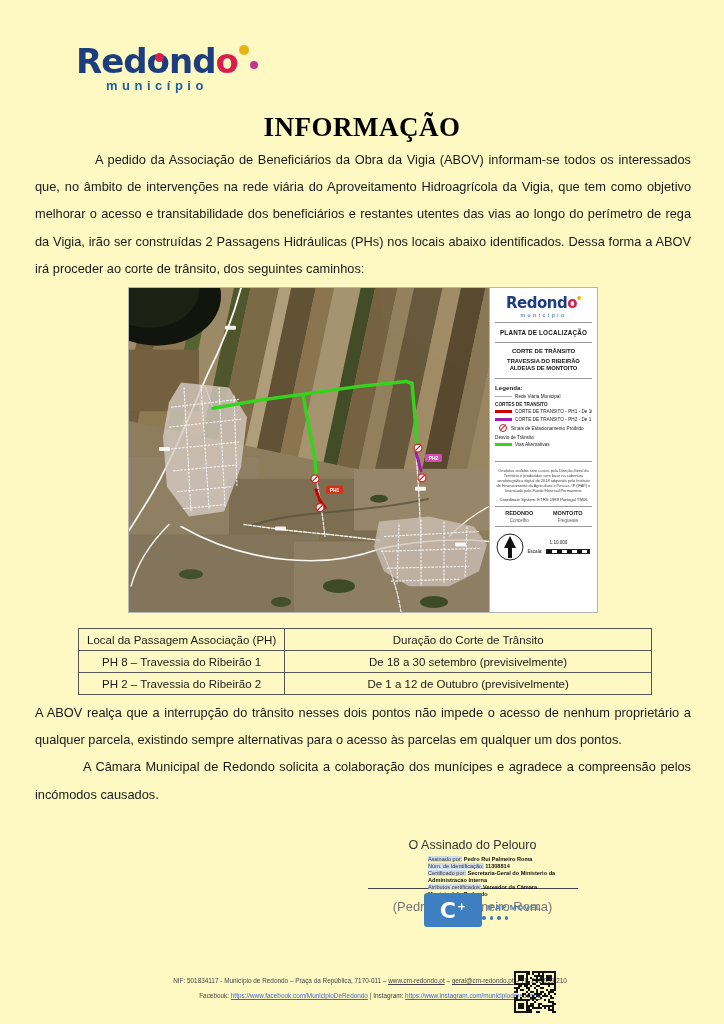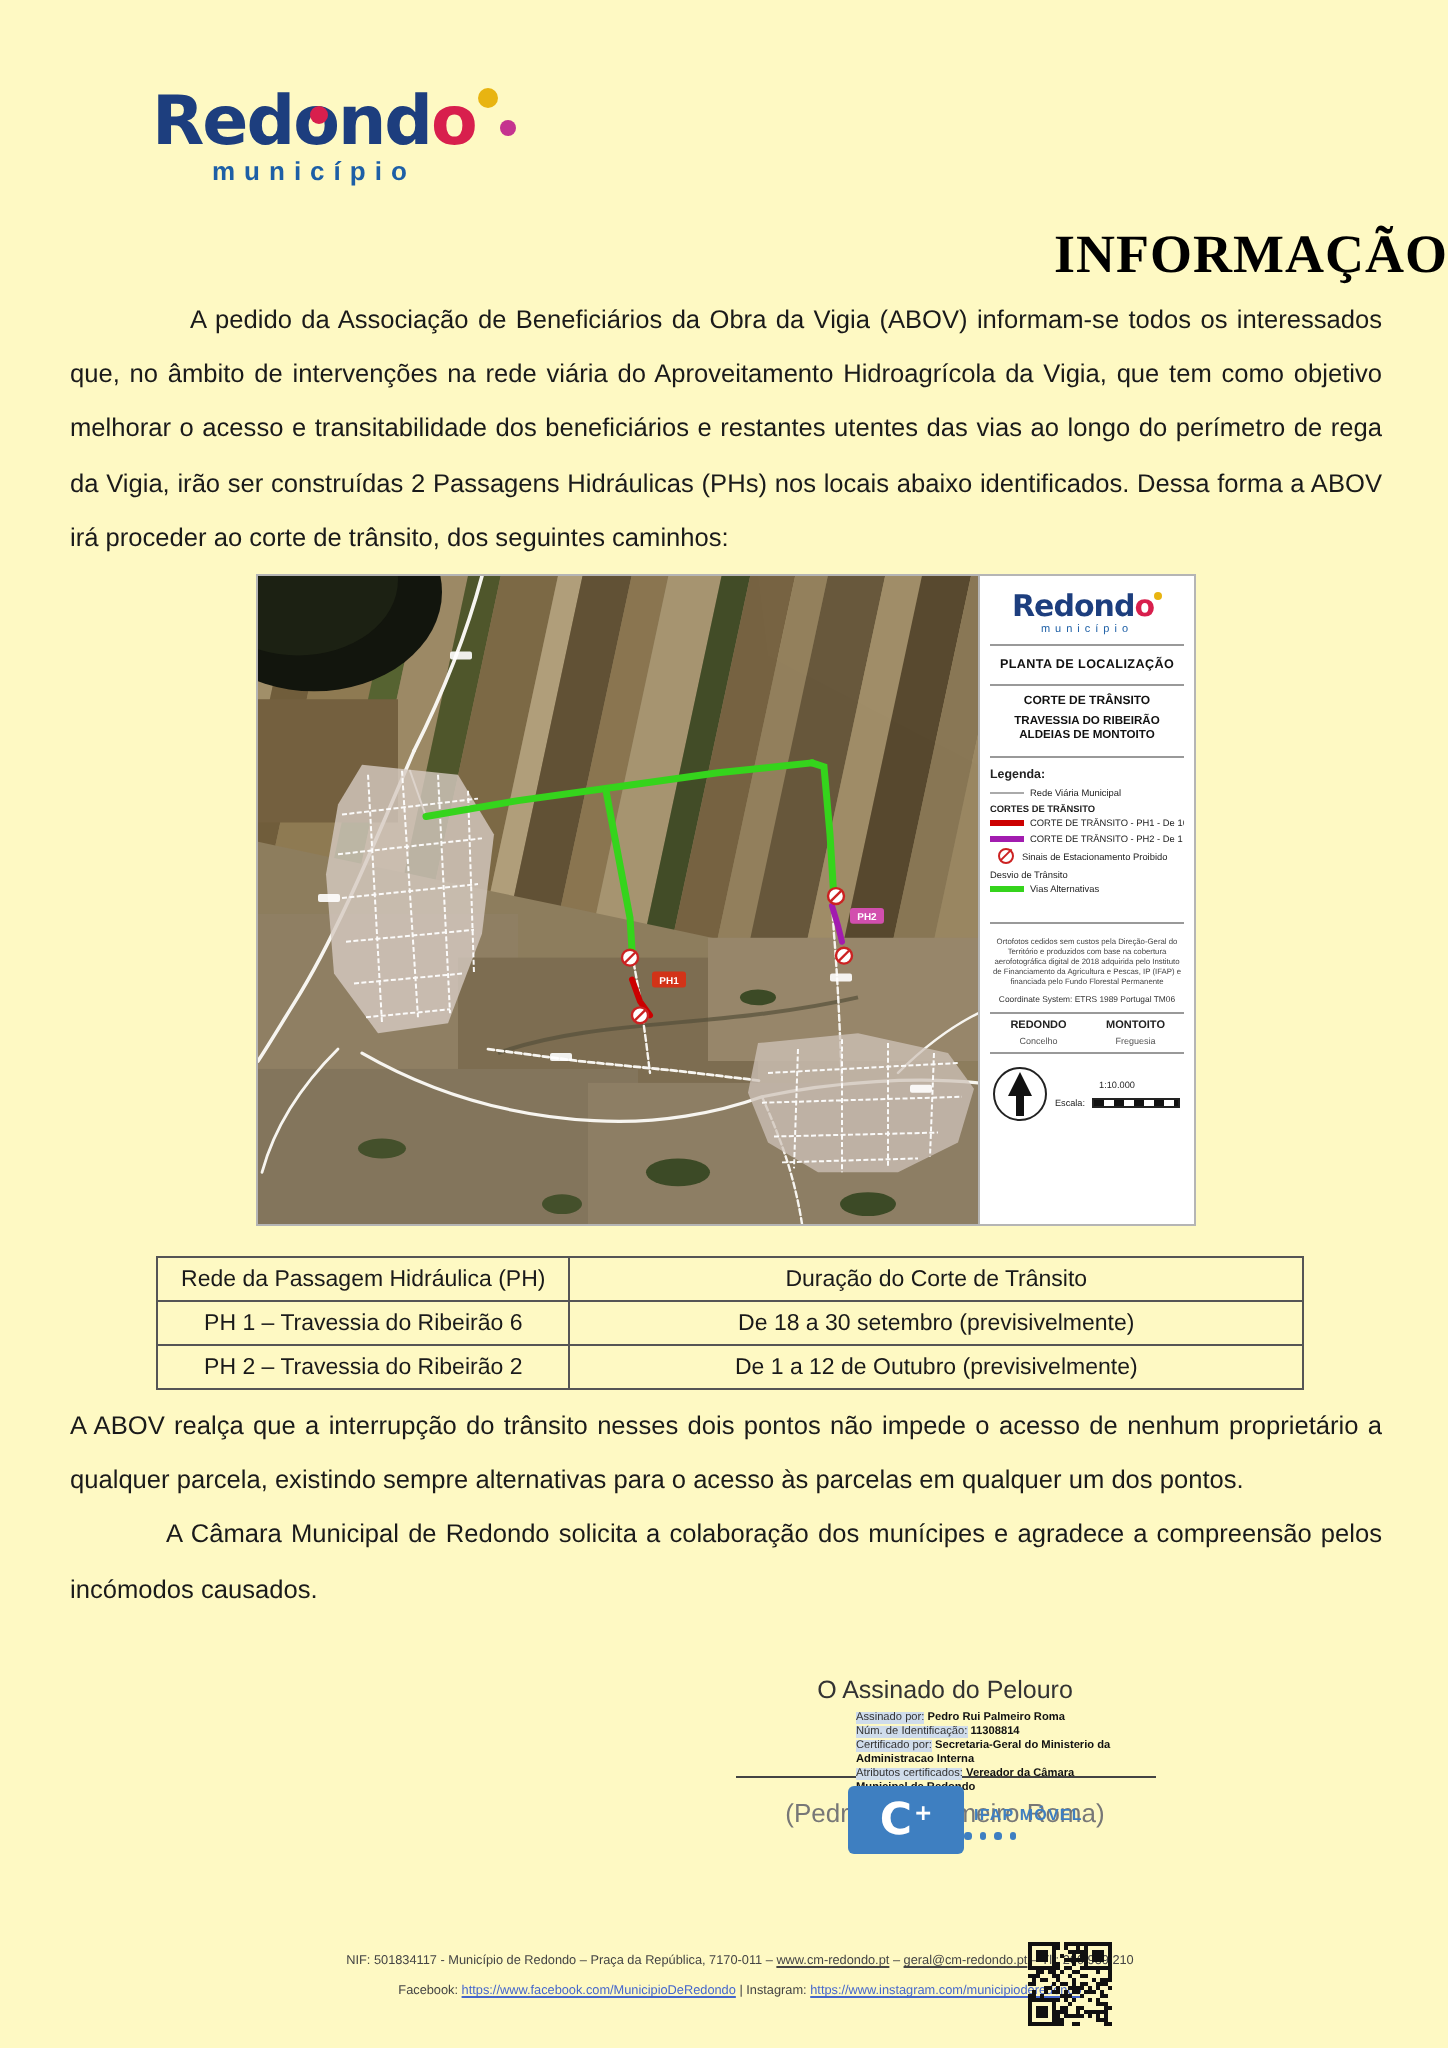--- a/index.html
+++ b/index.html
@@ -10,21 +10,21 @@
   .logo{position:absolute;left:76px;top:44px;line-height:1;}
   .logo .word{font-weight:800;font-size:34px;color:#1d3e7e;letter-spacing:-1px;font-family:"DejaVu Sans",sans-serif;}
   .logo .word .o-mid{position:relative;color:#1d3e7e;}
   .logo .word .o-mid::after{content:"";position:absolute;left:8px;top:12px;width:9px;height:9px;border-radius:50%;background:#d81f4d;}
   .logo .word .o-end{color:#d81f4d;}
   .logo .flower1{display:inline-block;width:10px;height:10px;border-radius:50%;background:#e8b411;margin-left:1px;vertical-align:18px;}
   .logo .flower2{display:inline-block;width:8px;height:8px;border-radius:50%;background:#c5338f;margin-left:1px;vertical-align:4px;}
   .logo .sub{font-size:13px;color:#1d5fa6;letter-spacing:4.5px;margin:1px 0 0 30px;font-weight:600;}
 
   
-  .doc-title{position:absolute;left:0;top:112px;width:724px;text-align:right;
+  .doc-title{position:absolute;left:0;top:112px;width:724px;text-align:center;
              font-family:"Liberation Serif",serif;font-weight:bold;font-size:27px;color:#000;letter-spacing:.5px;}
 
   
   .para{position:absolute;left:35px;width:656px;font-size:12.8px;line-height:27.2px;text-align:justify;color:#1a1a1a;}
   .pb1{top:146px;}
   .pb2{top:699px;}
   .indent-lg{text-indent:60px;}
   .indent-md{text-indent:48px;}
   .para p{margin:0;}
 
@@ -307,25 +307,25 @@
             <span class="bar"></span>
           </div>
         </div>
       </div>
     </div>
   </div>
 
   <table class="cut">
     <tbody>
         <tr>
-      <td class="c1">Rede da Passagem Hidráulica (PH)</td>
+      <td class="c1">Local da Passagem Associação (PH)</td>
       <td>Duração do Corte de Trânsito</td>
     </tr>
     <tr>
-      <td>PH 1 – Travessia do Ribeirão 6</td>
+      <td>PH 8 – Travessia do Ribeirão 1</td>
       <td>De 18 a 30 setembro (previsivelmente)</td>
     </tr>
     <tr>
       <td>PH 2 – Travessia do Ribeirão 2</td>
       <td>De 1 a 12 de Outubro (previsivelmente)</td>
     </tr>
   </tbody>
     </table>
 
   <div class="para pb2">

